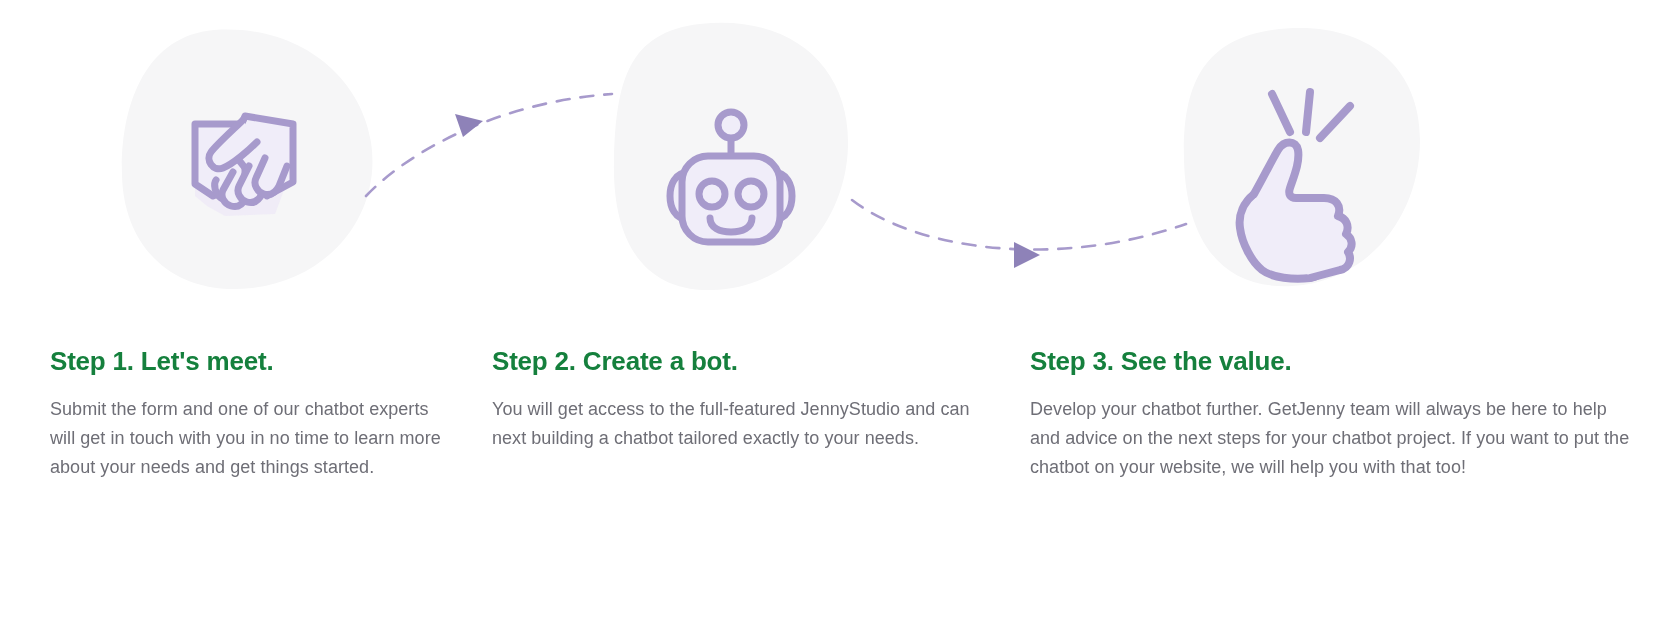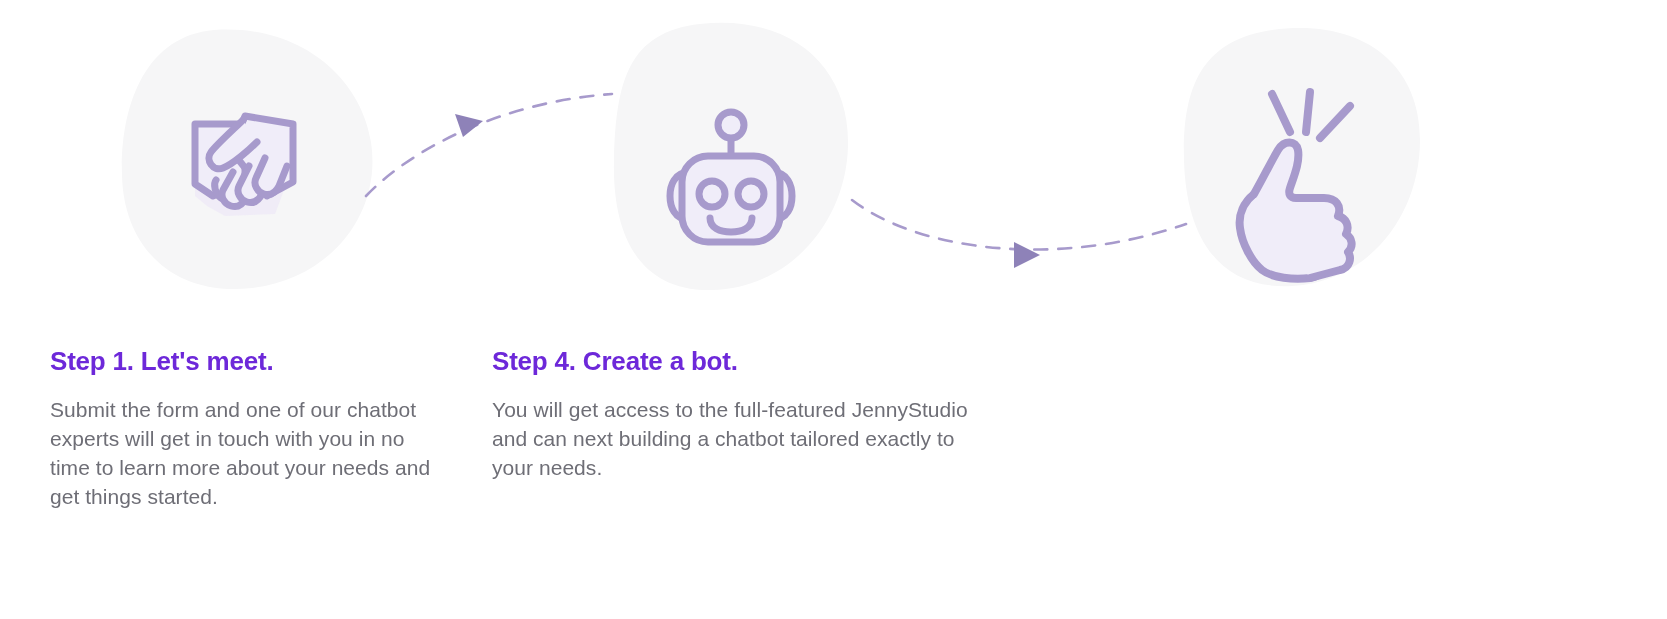--- a/index.html
+++ b/index.html
@@ -47,26 +47,26 @@
   }
   .col-1 { width: 490px; padding-left: 50px; padding-right: 40px; }
   .col-2 { width: 540px; padding-left: 2px; padding-right: 40px; }
   .col-3 { width: 637px; padding-left: 0px; padding-right: 30px; }
 
   .step-title {
     margin: 0 0 18px 0;
     font-size: 26px;
     line-height: 32px;
     font-weight: bold;
-    color: #6d28d9;
+    color: #15803d;
     letter-spacing: -0.2px;
   }
   .step-body {
     margin: 0;
-    font-size: 21px;
+    font-size: 18px;
     line-height: 29px;
     color: #6e6e76;
     font-weight: normal;
     letter-spacing: 0.05px;
   }
 </style>
 </head>
 <body>
 
 <div class="stage">
@@ -138,20 +138,24 @@
   </div>
 
   <div class="columns">
 
     <div class="col col-1">
       <h3 class="step-title">Step 1. Let's meet.</h3>
       <p class="step-body">Submit the form and one of our chatbot experts will get in touch with you in no time to learn more about your needs and get things started.</p>
     </div>
 
     <div class="col col-2">
-      <h3 class="step-title">Step 4. Create a bot.</h3>
+      <h3 class="step-title">Step 2. Create a bot.</h3>
       <p class="step-body">You will get access to the full-featured JennyStudio and can next building a chatbot tailored exactly to your needs.</p>
     </div>
 
+    <div class="col col-3">
+      <h3 class="step-title">Step 3. See the value.</h3>
+      <p class="step-body">Develop your chatbot further. GetJenny team will always be here to help and advice on the next steps for your chatbot project. If you want to put the chatbot on your website, we will help you with that too!</p>
+    </div>
 
   </div>
 
 </div>
 
 </body></html>

